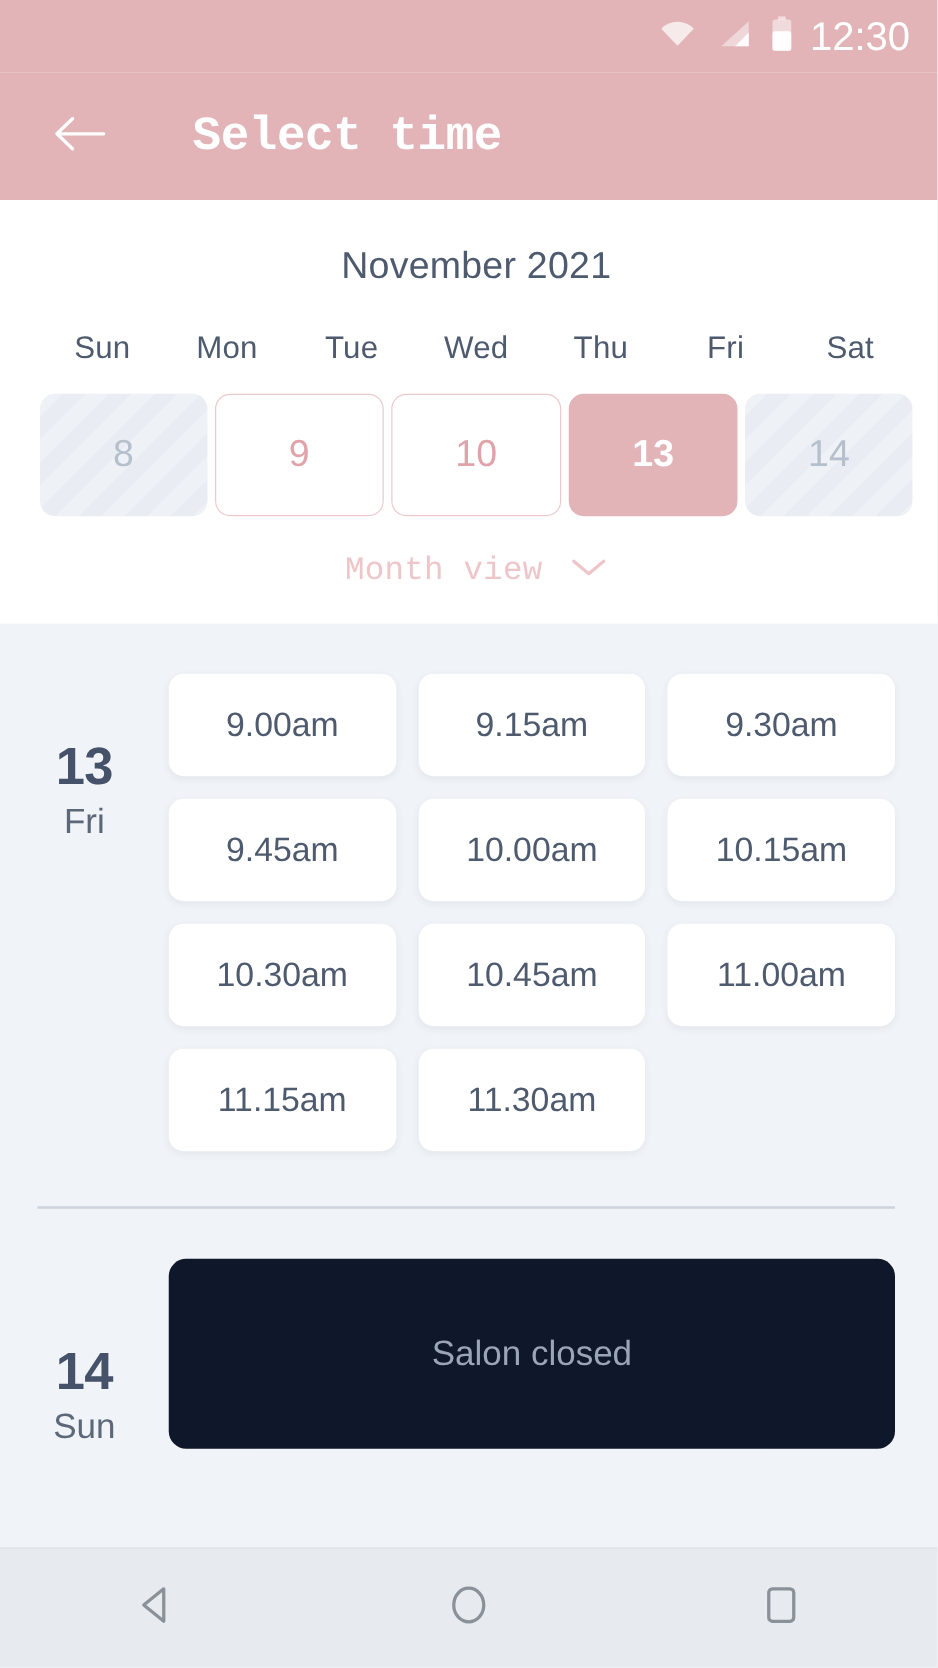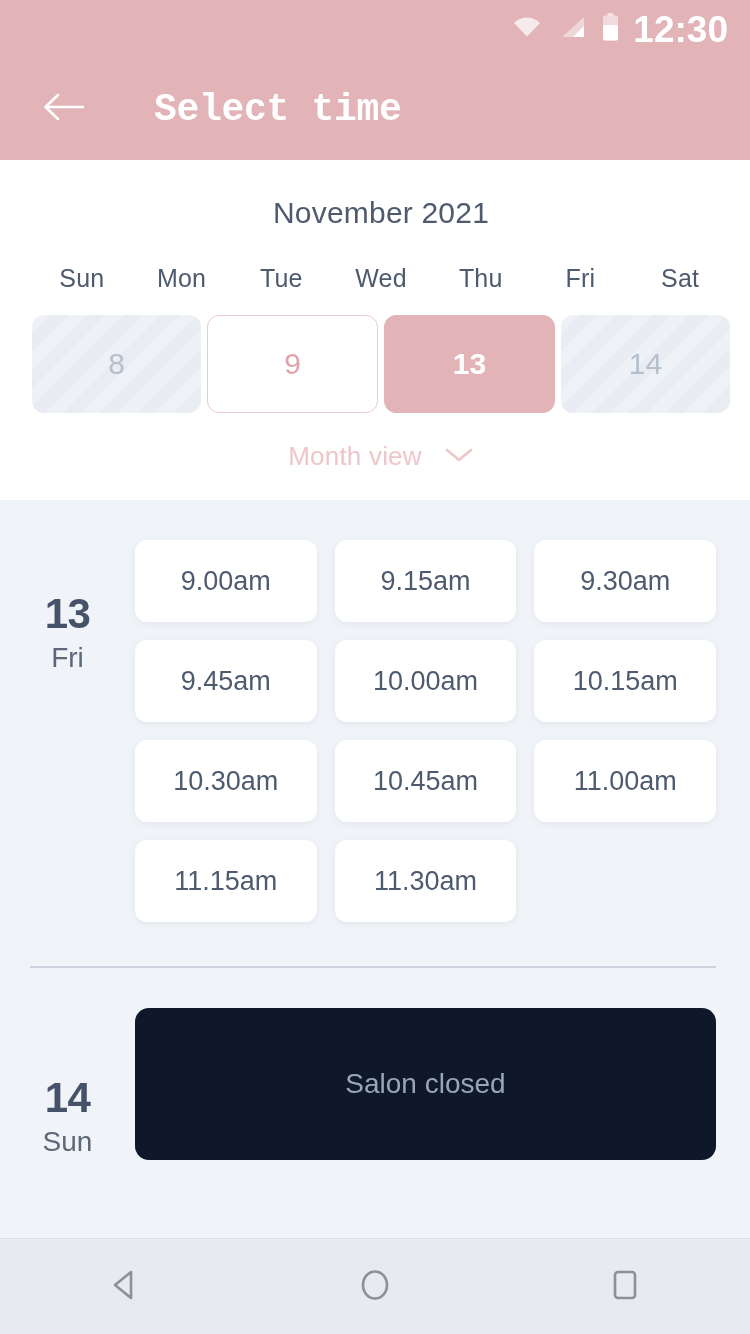--- a/index.html
+++ b/index.html
@@ -38,22 +38,22 @@
   .status-icons {
     display: flex;
     align-items: center;
     gap: 16px;
   }
   .icon-wifi, .icon-signal, .icon-battery {
     display: block;
   }
   .status-time {
     color: #ffffff;
-    font-size: 37px;
-    font-weight: bold;
+    font-size: 32px;
+    font-weight: normal;
     letter-spacing: 0px;
     margin-left: 14px;
     line-height: 1;
   }
 
   
   .app-bar {
     height: 102px;
     background: #e2b4b8;
     display: flex;
@@ -143,20 +143,21 @@
         #e9edf3 26px
       );
   }
   .month-view-row {
     display: flex;
     align-items: center;
     justify-content: center;
     padding: 28px 0 0 0;
     gap: 22px;
     cursor: pointer;
+    font-family: Liberation Mono, monospace;
   }
   .month-view-label {
     font-size: 26px;
     color: #eec6ca;
     letter-spacing: 0.2px;
   }
 
   
   .slots-area {
     flex: 1 1 auto;
@@ -294,20 +295,21 @@
       <div class="weekday">Tue</div>
       <div class="weekday">Wed</div>
       <div class="weekday">Thu</div>
       <div class="weekday">Fri</div>
       <div class="weekday">Sat</div>
     </div>
 
     <div class="days-row">
       <div class="day-cell disabled">8</div>
       <div class="day-cell available">9</div>
+      <div class="day-cell available">10</div>
       <div class="day-cell selected">13</div>
       <div class="day-cell disabled">14</div>
     </div>
 
     <div class="month-view-row">
       <span class="month-view-label">Month view</span>
       <span>
         <svg width="30" height="18" viewBox="0 0 30 18">
           <path d="M3 4 L15 14 L27 4" stroke="#eec6ca" stroke-width="2.6" fill="none" stroke-linecap="round" stroke-linejoin="round"></path>
         </svg>

